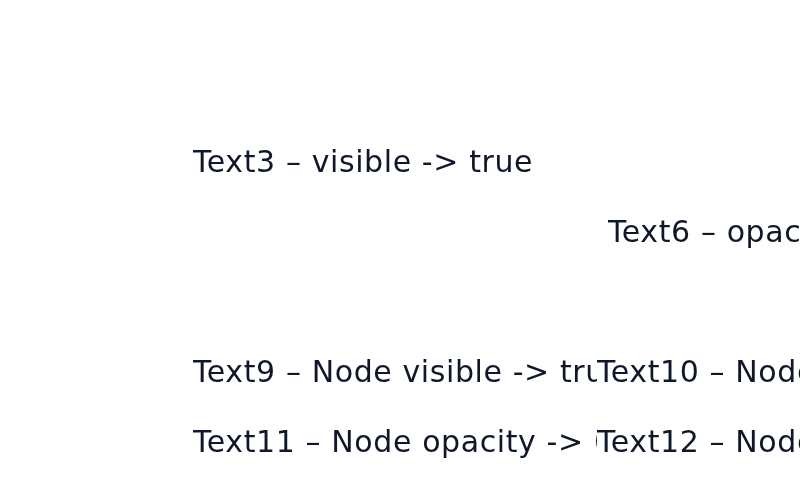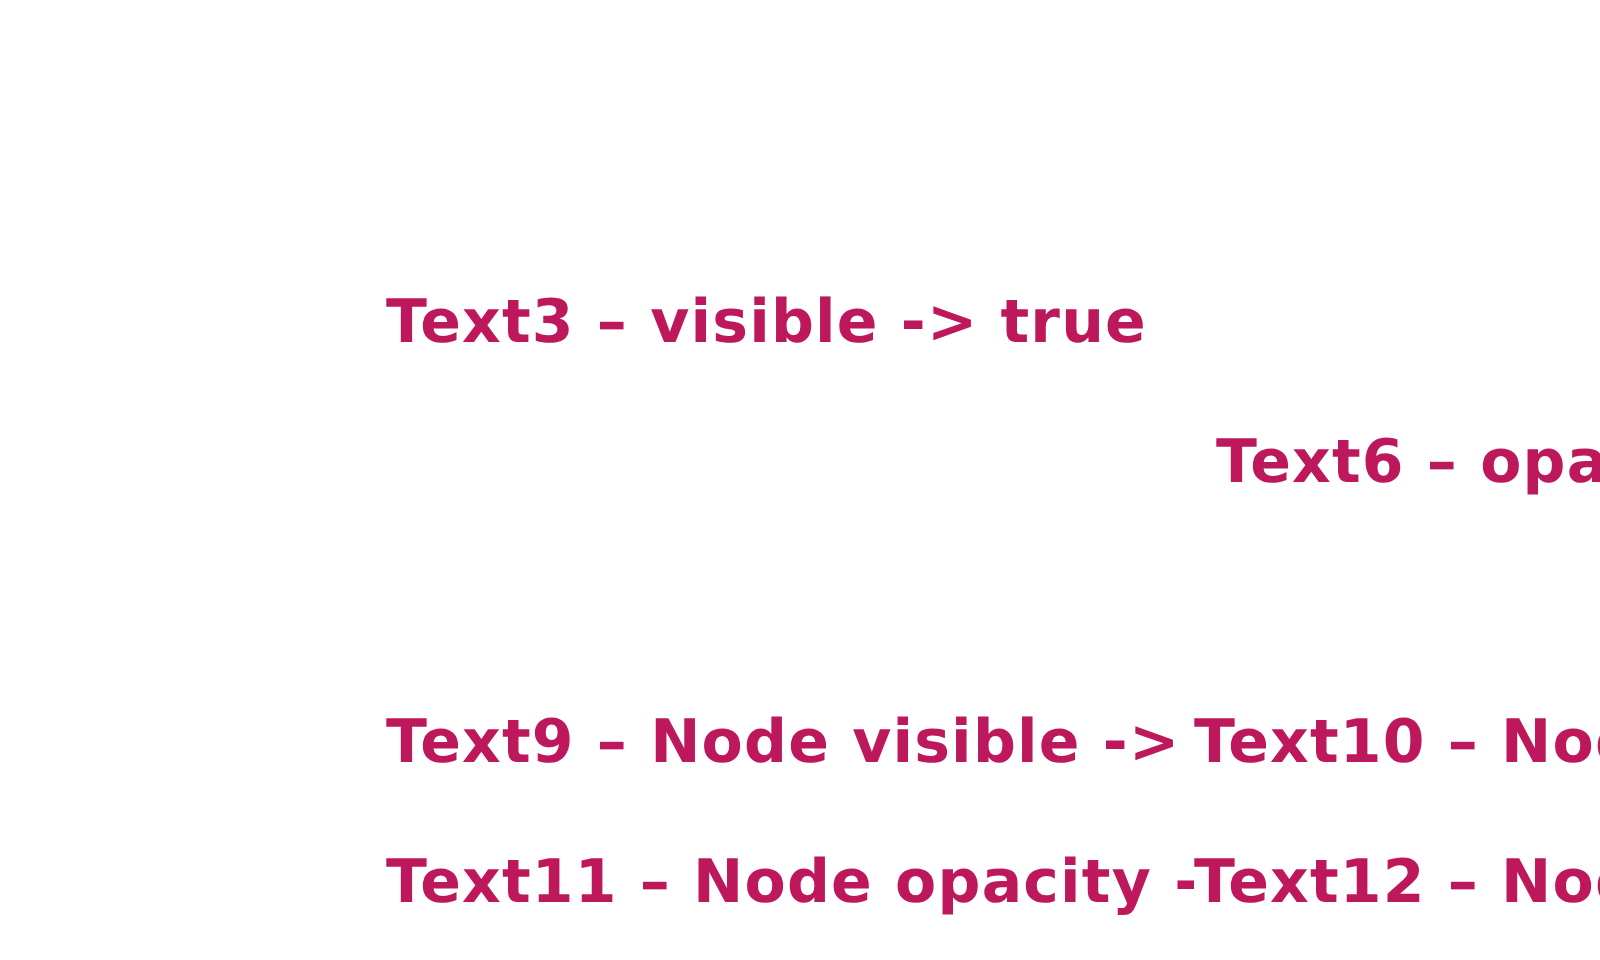--- a/index.html
+++ b/index.html
@@ -20,26 +20,26 @@
     width: 800px;
     height: 480px;
     background: #ffffff;
     overflow: hidden;
   }
 
   
   .text-item {
     position: absolute;
     white-space: pre;
-    color: #be185d;
+    color: #0f172a;
     font-family: "DejaVu Sans", "Liberation Sans", sans-serif;
     font-size: 30px;
     line-height: 34px;
     letter-spacing: 0.6px;
-    font-weight: 700;
+    font-weight: 400;
     overflow: hidden;
   }
 
   
   .clip-box {
     position: absolute;
     overflow: hidden;
     height: 46px;
   }
   .clip-box > .text-item {

